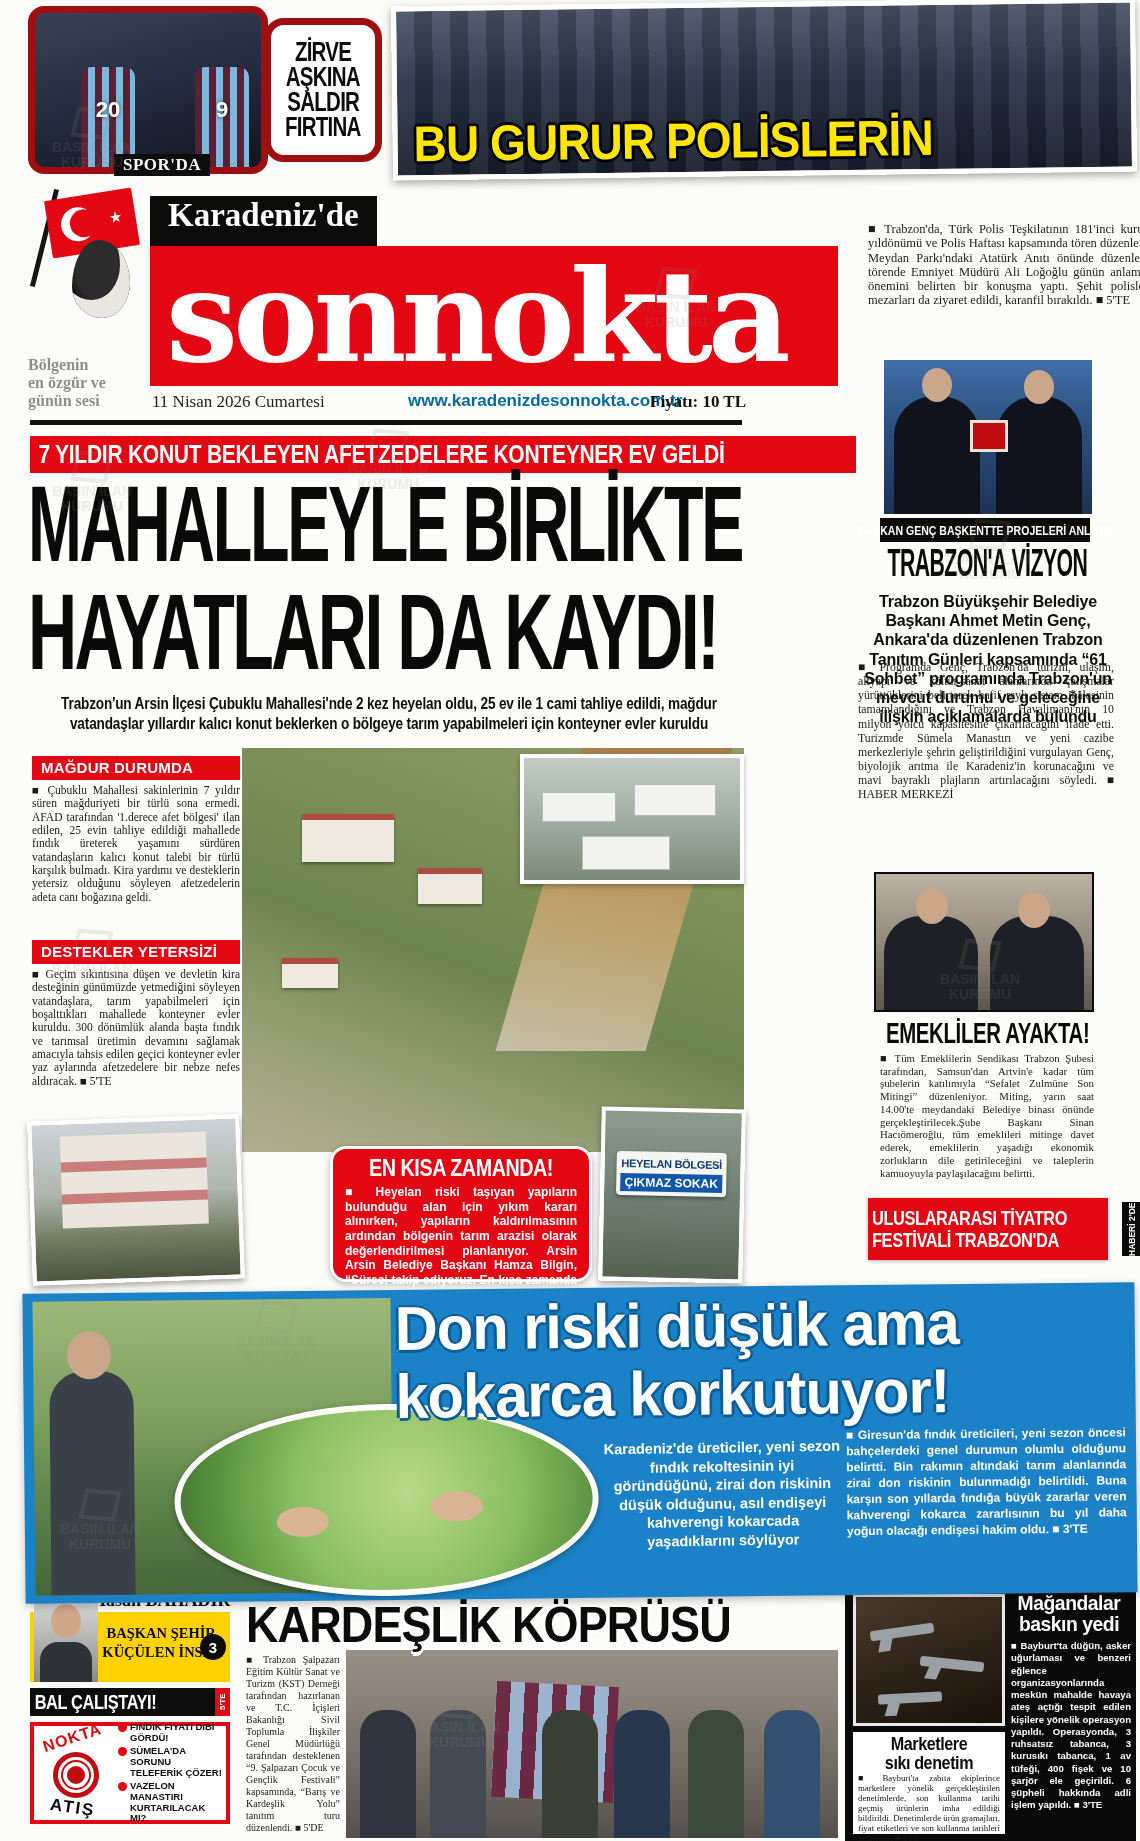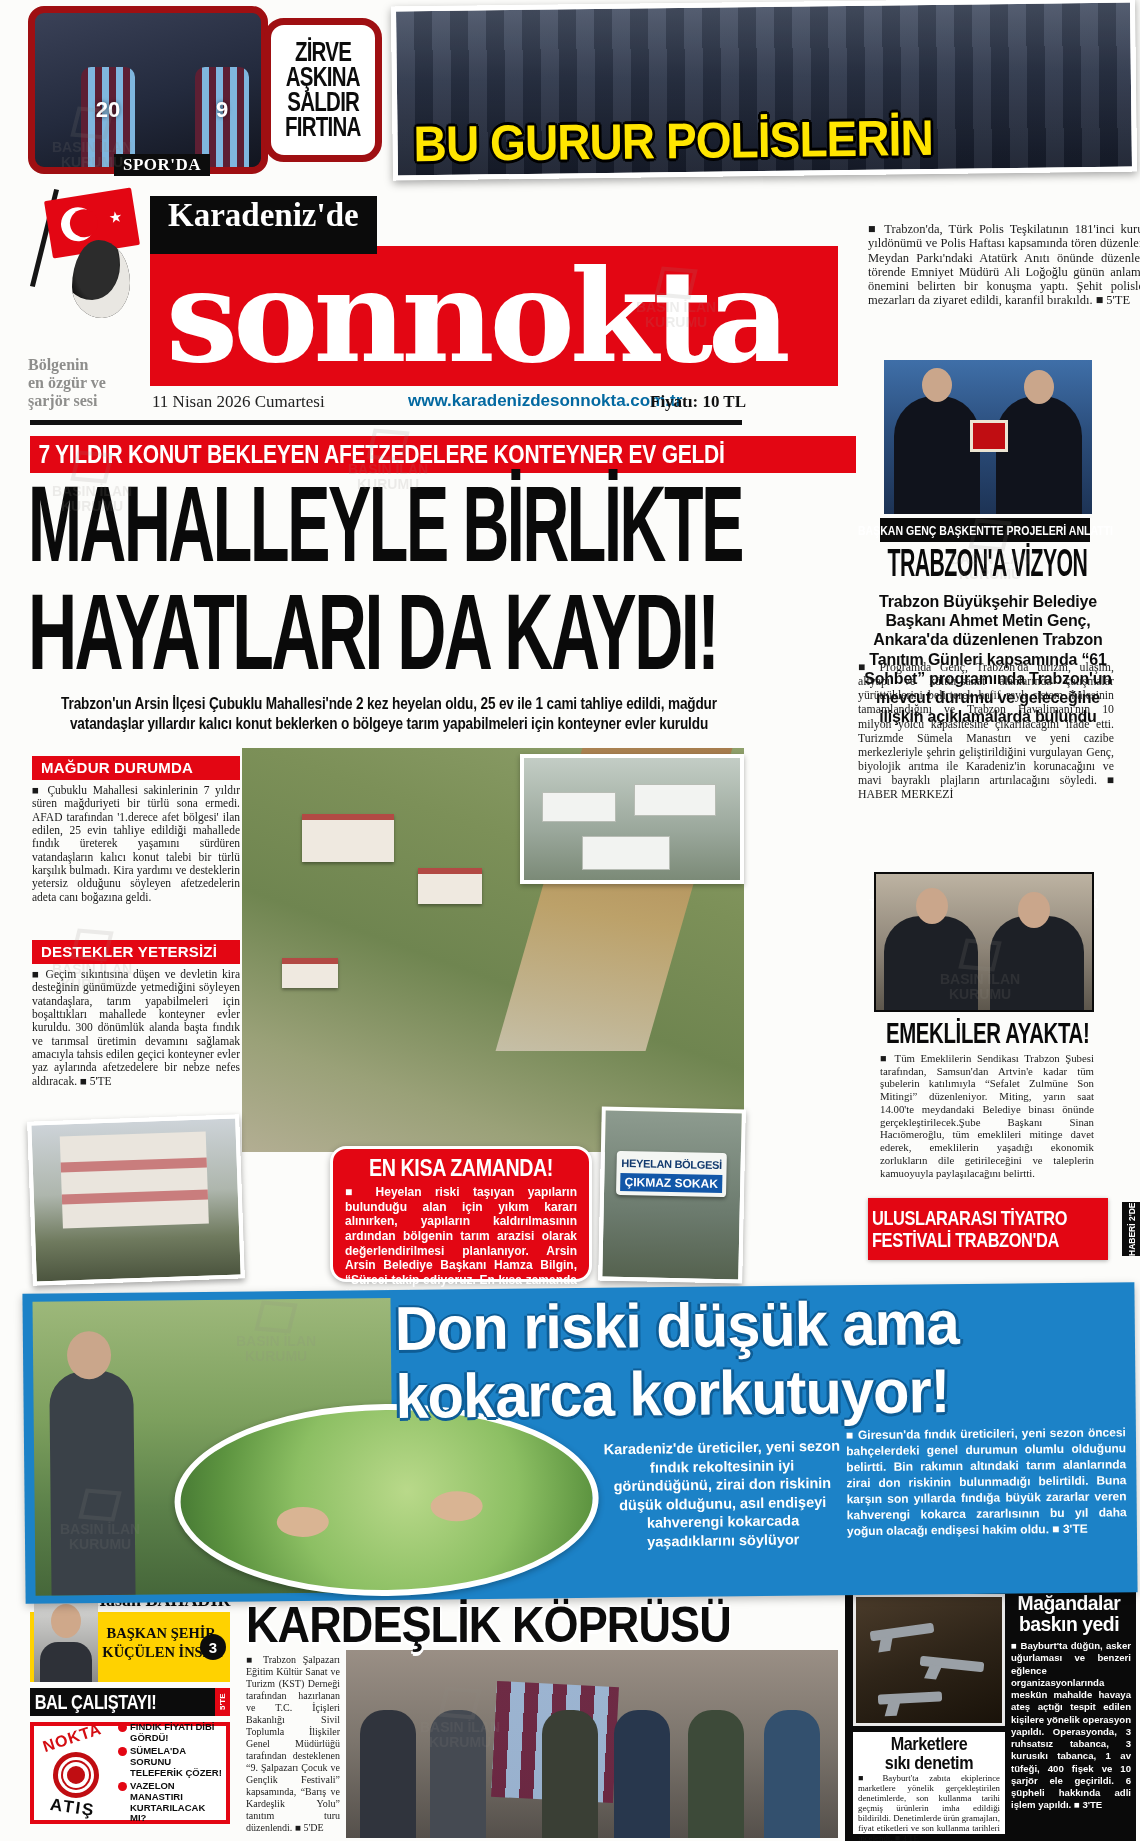--- a/index.html
+++ b/index.html
@@ -41,21 +41,21 @@
   .pole{position:absolute;left:16px;top:2px;width:5px;height:100px;background:#151515;transform:rotate(14deg);}
   .flag{position:absolute;left:22px;top:8px;width:88px;height:58px;background:#e30613;transform:rotate(-9deg);border-radius:2px;}
   .cres{position:absolute;left:13px;top:11px;width:34px;height:34px;border-radius:50%;background:#fff;}
   .cres::after{content:"";position:absolute;left:9px;top:3px;width:28px;height:28px;border-radius:50%;background:#e30613;}
   .star::before{content:"★";position:absolute;right:13px;top:18px;color:#fff;font-size:15px;}
   .face{position:absolute;left:46px;top:54px;width:58px;height:78px;background:radial-gradient(ellipse at 42% 32%,#2c2c2c 0 45%,#101010 62%);
       border-radius:46% 54% 48% 52%/60% 55% 45% 40%;box-shadow:inset -10px -18px 0 #e9e7e2;}
   .tagline{position:absolute;left:28px;top:356px;font-family:"Liberation Serif",serif;font-weight:bold;
       font-size:16px;line-height:1.12;color:#8e8e8c;}
   .mast-kicker{position:absolute;left:150px;top:196px;background:#0b0b0b;color:#fff;
-      font-family:"Liberation Serif",serif;font-weight:bold;font-size:33px;padding:1px 18px 20px;z-index:2;}
+      font-family:"Liberation Serif",serif;font-weight:bold;font-size:33px;padding:1px 18px 12px;z-index:2;}
   .mast-red{position:absolute;left:150px;top:246px;width:688px;height:140px;background:#e30613;}
   .mast-title{position:absolute;left:166px;top:252px;font-family:"DejaVu Serif","Liberation Serif",serif;
       font-weight:bold;font-size:128px;line-height:1;letter-spacing:-5px;color:#fff;z-index:2;}
   .mast-date{position:absolute;left:152px;top:392px;font-family:"Liberation Serif",serif;font-size:17px;color:#222;}
   .mast-site{position:absolute;left:408px;top:391px;font-weight:bold;font-size:17px;color:#0369a1;}
   .mast-price{position:absolute;left:650px;top:392px;font-family:"Liberation Serif",serif;font-weight:bold;font-size:17px;}
   .police-body{position:absolute;left:848px;top:222px;width:290px;font-family:"Liberation Serif",serif;
       font-size:12.5px;line-height:1.14;text-align:justify;color:#1c1c1c;margin-left:20px;}
   .rule{position:absolute;left:30px;top:420px;width:712px;height:5px;background:#101010;}
 
@@ -299,21 +299,21 @@
     <div class="pole"></div>
     <div class="flag">
       <div class="cres"></div>
       <div class="star"></div>
     </div>
     <div class="face"></div>
   </div>
   <div class="tagline">
     <div>Bölgenin</div>
     <div>en özgür ve</div>
-    <div>şarjör sesi</div>
+    <div>günün sesi</div>
   </div>
   <div class="mast-kicker">Karadeniz'de</div>
   <div class="mast-red"></div>
   <div class="mast-title">sonnokta</div>
   <div class="mast-date">11 Nisan 2026 Cumartesi</div>
   <div class="mast-site">www.karadenizdesonnokta.com.tr</div>
   <div class="mast-price">Fiyatı: 10 TL</div>
   <div class="police-body">■ Trabzon'da, Türk Polis Teşkilatının 181'inci kuruluş yıldönümü ve Polis Haftası kapsamında tören düzenlendi. Meydan Parkı'ndaki Atatürk Anıtı önünde düzenlenen törende Emniyet Müdürü Ali Loğoğlu günün anlam ve önemini belirten bir konuşma yaptı. Şehit polislerin mezarları da ziyaret edildi, karanfil bırakıldı. ■ 5'TE</div>
   <div class="rule"></div>
 

